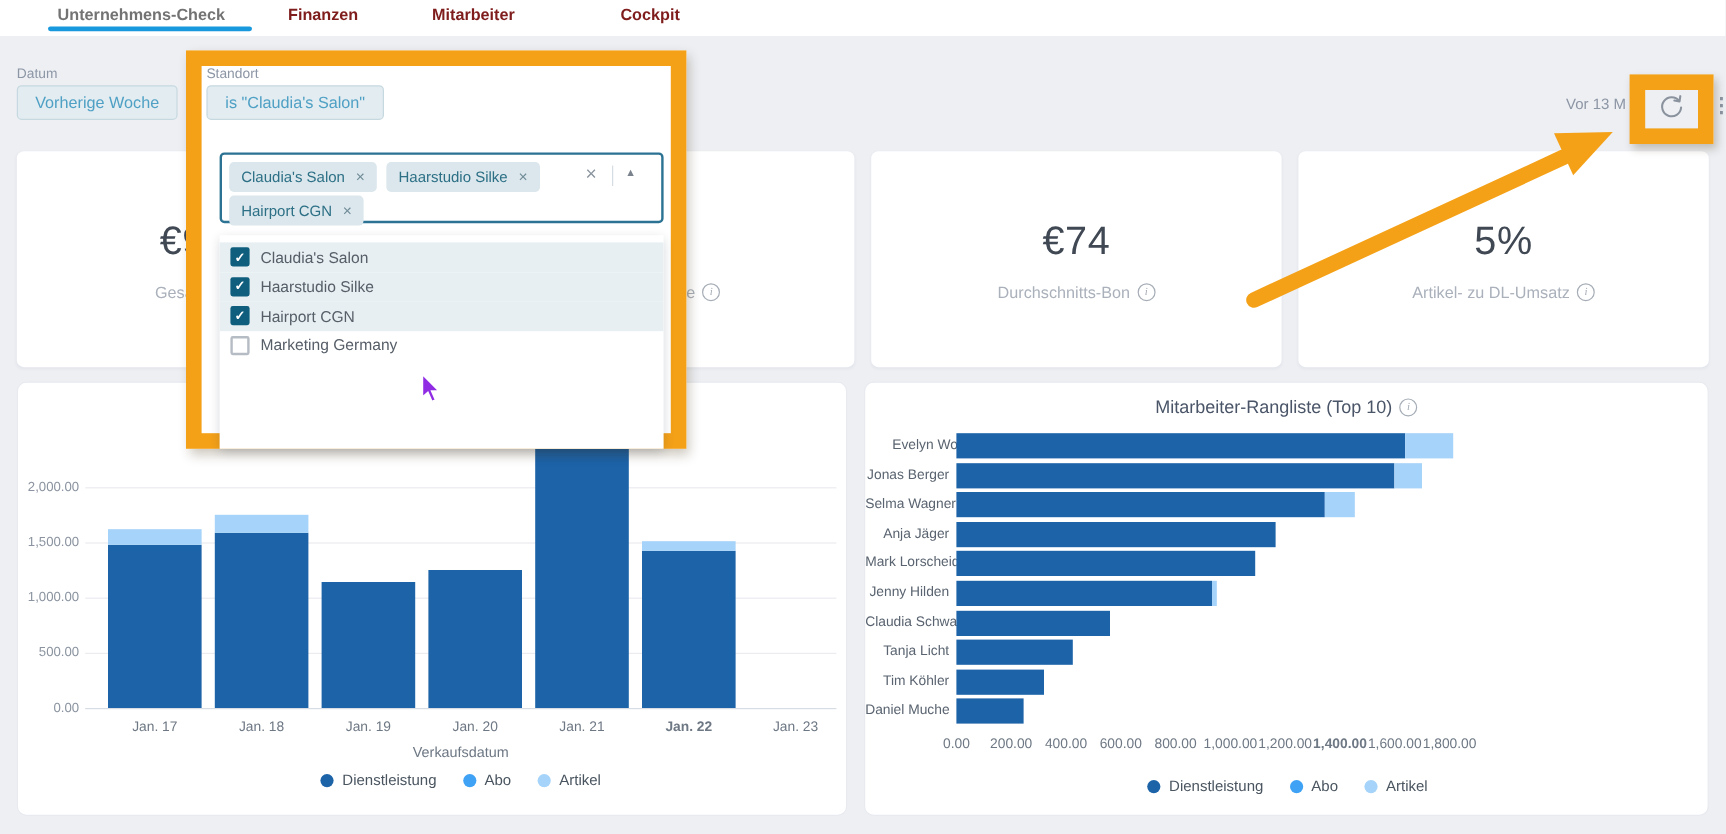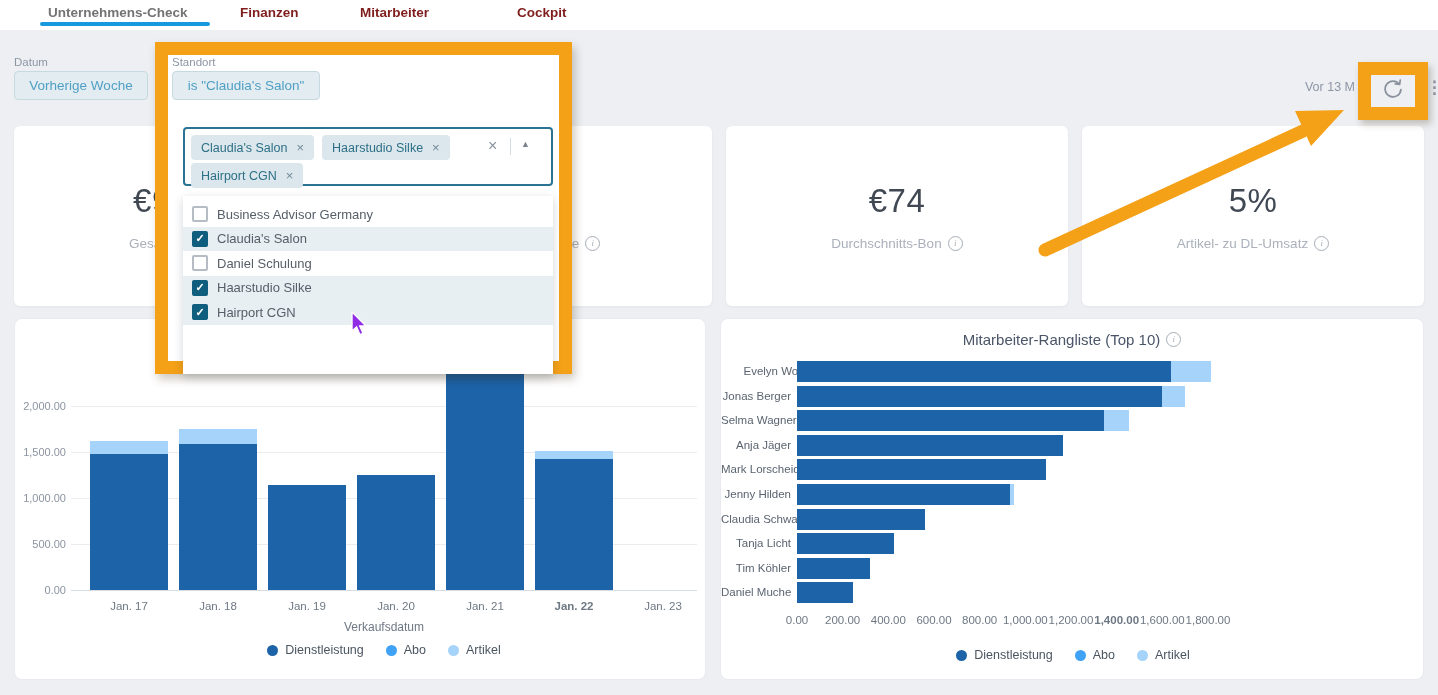--- a/index.html
+++ b/index.html
@@ -250,39 +250,35 @@
             <span>Hairport CGN</span>
             <span class="chip-x">×</span>
           </div>
         </div>
       <span class="chips-clear">×</span>
       <span class="chips-divider"></span>
       <span class="chips-collapse">▲</span>
     </div>
 
     <div class="dd-list" id="dd-list">
-        <div class="dd-row">
-          <span class="dd-check off"></span>
-          <span class="dd-label">Business Advisor Germany</span>
-        </div>
         <div class="dd-row checked">
           <span class="dd-check on">✓</span>
           <span class="dd-label">Claudia's Salon</span>
         </div>
-        <div class="dd-row">
-          <span class="dd-check off"></span>
-          <span class="dd-label">Daniel Schulung</span>
-        </div>
         <div class="dd-row checked">
           <span class="dd-check on">✓</span>
           <span class="dd-label">Haarstudio Silke</span>
         </div>
         <div class="dd-row checked">
           <span class="dd-check on">✓</span>
           <span class="dd-label">Hairport CGN</span>
+        </div>
+        <div class="dd-row">
+          <span class="dd-check off"></span>
+          <span class="dd-label">Marketing Germany</span>
         </div>
       </div>
   </div>
 
   <div class="anno-square"></div>
 
   <svg class="overlay-svg" width="1438" height="695">
     <line x1="1045" y1="250" x2="1303" y2="131" stroke="#f4a118" stroke-width="13" stroke-linecap="round"></line>
     <polygon points="1344,110 1311,146 1295,111" fill="#f4a118"></polygon>
   </svg>

